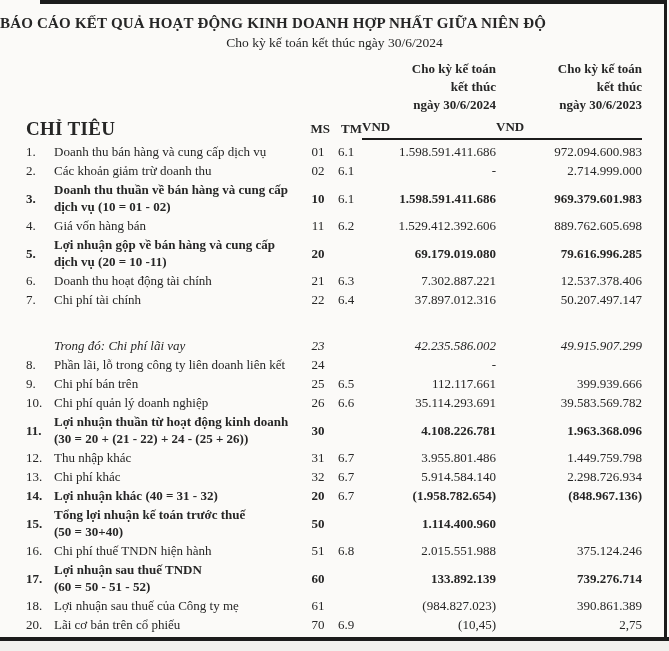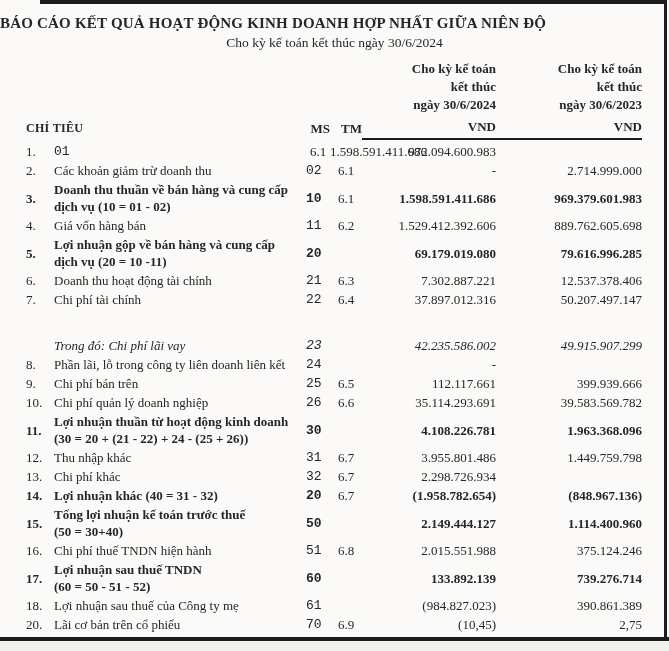--- a/index.html
+++ b/index.html
@@ -34,29 +34,29 @@
     grid-template-columns:28px 252px 24px 32px 134px 146px;
     align-items:center;
   }
   .cell{font-size:13px;line-height:17px;}
   .period-row .cell{
     font-weight:700;line-height:18px;white-space:pre-line;text-align:right;
     font-size:13px;
   }
   .colhead-row{align-items:end;margin-top:4px;}
   .colhead-row .cell{font-weight:700;padding-bottom:3px;}
-  .chi-tieu{grid-column:1 / 3;font-size:12px;letter-spacing:.3px;}
+  .chi-tieu{grid-column:1 / 3;font-size:19px;letter-spacing:.3px;}
   .ms-h,.tm-h{text-align:right;}
-  .vnd-h{text-align:right;border-bottom:2px solid var(--border);}
+  .vnd-h{border-bottom:2px solid var(--border);}
 
   .rows{margin-top:2px;}
   .row{padding:1px 0;}
   .c-no{align-self:center;}
   .c-label{white-space:pre-line;}
-  .c-ms{text-align:left;font-family:Liberation Mono, monospace;}
+  .c-ms{text-align:center;}
   .c-tm{text-align:center;}
   .c-v{text-align:right;}
   .row.style-bold .cell{font-weight:700;}
   .row.style-bold .c-tm{font-weight:400;}
   .row.style-italic .cell{font-style:italic;margin-top:27px;}
 </style>
 </head>
 <body>
 
 <div class="page">
@@ -88,20 +88,21 @@
       <div class="cell chi-tieu">CHỈ TIÊU</div>
       <div class="cell ms-h">MS</div>
       <div class="cell tm-h">TM</div>
       <div class="cell vnd-h">VND</div>
       <div class="cell vnd-h">VND</div>
     </div>
 
     <div class="rows">
         <div class="grid-row row style-normal">
     <div class="cell c-no">1.</div>
+    <div class="cell c-label">Doanh thu bán hàng và cung cấp dịch vụ</div>
     <div class="cell c-ms">01</div>
     <div class="cell c-tm">6.1</div>
     <div class="cell c-v">1.598.591.411.686</div>
     <div class="cell c-v">972.094.600.983</div>
   </div>
         <div class="grid-row row style-normal">
     <div class="cell c-no">2.</div>
     <div class="cell c-label">Các khoản giảm trừ doanh thu</div>
     <div class="cell c-ms">02</div>
     <div class="cell c-tm">6.1</div>
@@ -196,37 +197,37 @@
     <div class="cell c-ms">31</div>
     <div class="cell c-tm">6.7</div>
     <div class="cell c-v">3.955.801.486</div>
     <div class="cell c-v">1.449.759.798</div>
   </div>
         <div class="grid-row row style-normal">
     <div class="cell c-no">13.</div>
     <div class="cell c-label">Chi phí khác</div>
     <div class="cell c-ms">32</div>
     <div class="cell c-tm">6.7</div>
+    <div class="cell c-v">5.914.584.140</div>
     <div class="cell c-v">2.298.726.934</div>
   </div>
         <div class="grid-row row style-bold">
     <div class="cell c-no">14.</div>
     <div class="cell c-label">Lợi nhuận khác (40 = 31 - 32)</div>
     <div class="cell c-ms">20</div>
     <div class="cell c-tm">6.7</div>
     <div class="cell c-v">(1.958.782.654)</div>
     <div class="cell c-v">(848.967.136)</div>
   </div>
         <div class="grid-row row style-bold">
     <div class="cell c-no">15.</div>
     <div class="cell c-label">Tổng lợi nhuận kế toán trước thuế
 (50 = 30+40)</div>
     <div class="cell c-ms">50</div>
     <div class="cell c-tm"></div>
-    <div class="cell c-v">2.149.444.127</div>
     <div class="cell c-v">1.114.400.960</div>
   </div>
         <div class="grid-row row style-normal">
     <div class="cell c-no">16.</div>
     <div class="cell c-label">Chi phí thuế TNDN hiện hành</div>
     <div class="cell c-ms">51</div>
     <div class="cell c-tm">6.8</div>
     <div class="cell c-v">2.015.551.988</div>
     <div class="cell c-v">375.124.246</div>
   </div>

